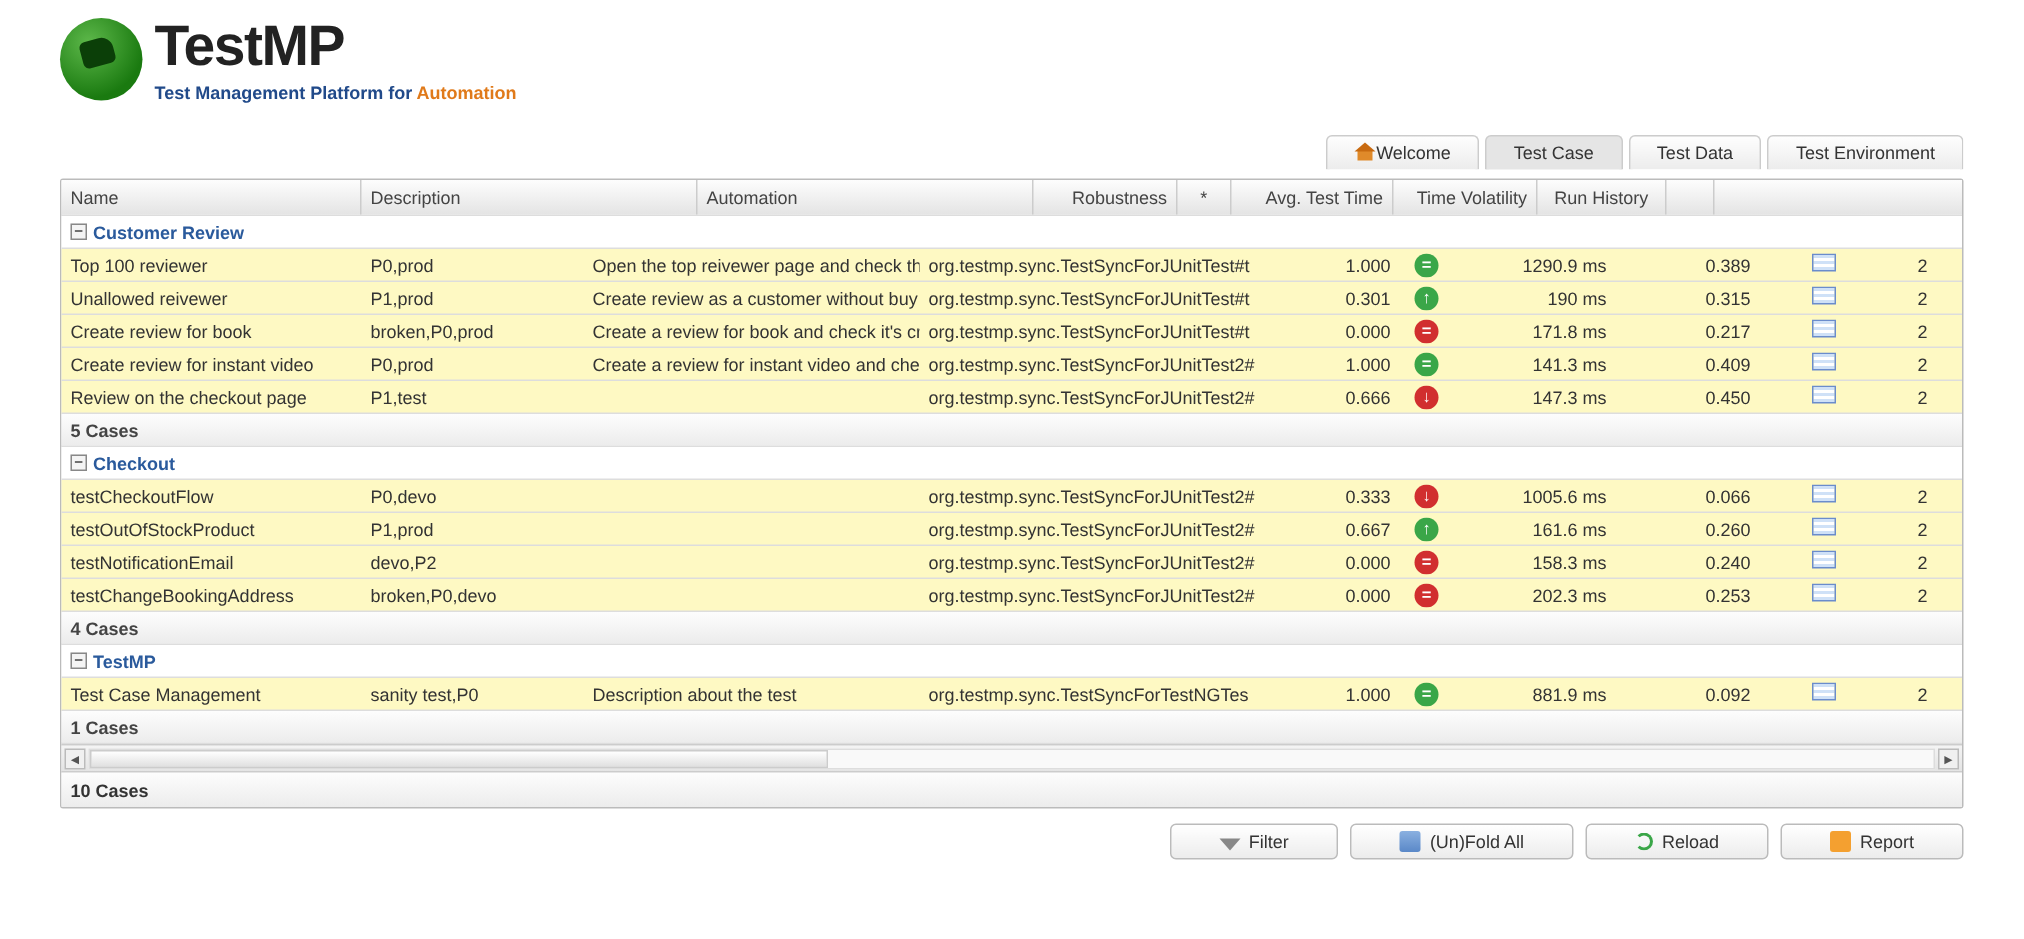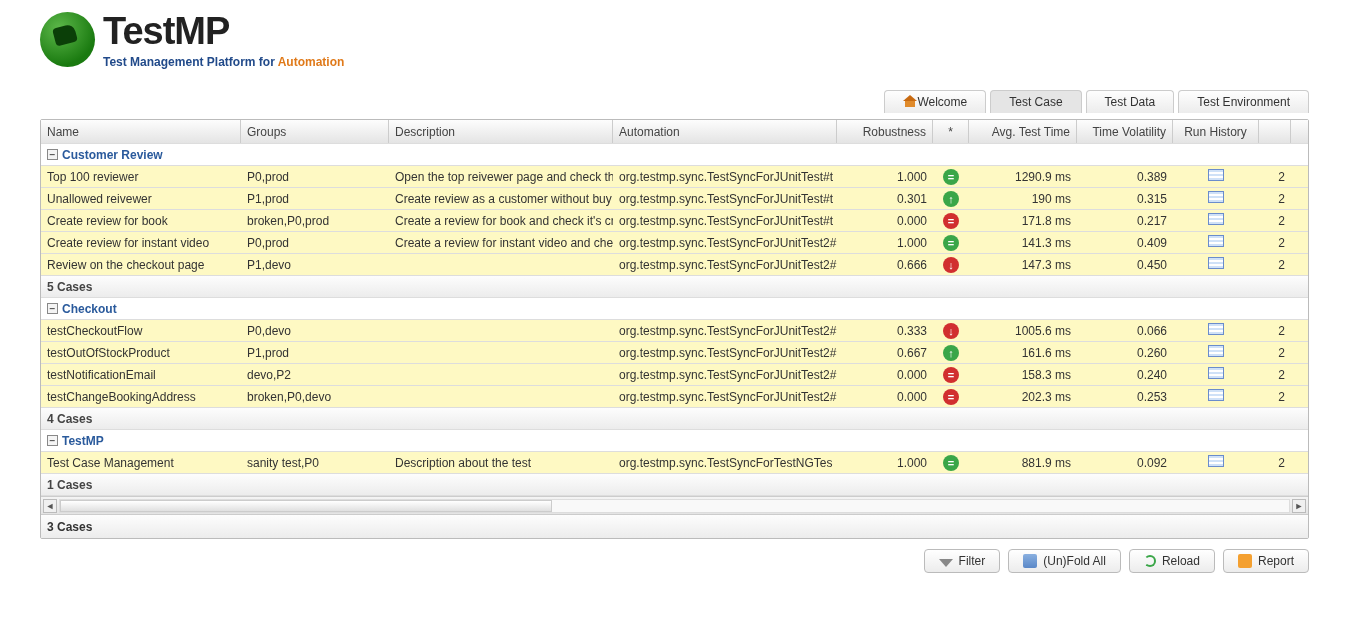--- a/index.html
+++ b/index.html
@@ -54,21 +54,21 @@
   .hist-icon { width: 16px; height: 12px; border: 1px solid #6a8ccc; display:inline-block; background: repeating-linear-gradient(#cfe1f7,#cfe1f7 2px,#fff 2px,#fff 4px);}
 
   .hscroll { height: 18px; background: linear-gradient(#f4f4f4,#e4e4e4); border-top:1px solid #ccc; display:flex; align-items:center; justify-content:space-between; padding: 0 2px;}
   .hscroll .arrow { width:14px; height:14px; border:1px solid #bbb; background:#f0f0f0; display:flex; align-items:center; justify-content:center; font-size:9px; color:#555;}
   .hscroll .track { flex:1; margin: 0 2px; height: 14px; background: #f9f9f9; border:1px solid #ddd; position:relative;}
   .hscroll .thumb { position:absolute; left:0; top:0; bottom:0; width:40%; background: linear-gradient(#fff,#e0e0e0); border:1px solid #ccc;}
 
   .footer-row { background: linear-gradient(#fdfdfd,#ececec); height: 24px; display:flex; align-items:center; padding-left:6px; font-weight:bold; border-top:1px solid #ccc;}
 
   .action-bar { display:flex; justify-content:flex-end; gap:8px; margin-top:10px; }
-  .btn { border:1px solid #bbb; background: linear-gradient(#fff,#ececec); border-radius:4px; padding: 4px 14px; font-size:12px; display:flex; align-items:center; gap:6px; cursor:pointer; color:#333;}
+  .btn { border:1px solid #bbb; background: linear-gradient(#fff,#ececec); border-radius:4px; padding: 4px 32px; font-size:12px; display:flex; align-items:center; gap:6px; cursor:pointer; color:#333;}
   .ico { width:14px; height:14px; display:inline-block;}
   .ico-filter { border-left:7px solid transparent; border-right:7px solid transparent; border-top:8px solid #888; width:0; height:0; position:relative; top:2px;}
   .ico-fold { background: linear-gradient(#8ab0e0,#5a88c8); border-radius:2px;}
   .ico-reload { border:2px solid #3aa648; border-left-color:transparent; border-radius:50%; width:12px; height:12px;}
   .ico-report { background:#f4a030; border-radius:2px;}
 
   .copyright { text-align:center; font-size:11px; color:#333; margin-top: 14px;}
   .copyright a { color: #2a5a9c; text-decoration:none;}
 </style>
 </head>
@@ -97,21 +97,20 @@
         <span>Test Data</span>
       </div>
     <div class="tab">
         <span>Test Environment</span>
       </div>
   </div>
 
   <div class="grid-wrap">
     <div class="grid-header">
       <div class="cell c-name">Name</div>
-      <div class="cell c-groups">Groups</div>
       <div class="cell c-desc">Description</div>
       <div class="cell c-auto">Automation</div>
       <div class="cell c-robust">Robustness</div>
       <div class="cell c-star">*</div>
       <div class="cell c-avg">Avg. Test Time</div>
       <div class="cell c-vol">Time Volatility</div>
       <div class="cell c-hist">Run History</div>
       <div class="cell c-last"></div>
     </div>
 
@@ -165,21 +164,21 @@
     <div class="cell c-auto">org.testmp.sync.TestSyncForJUnitTest2#</div>
     <div class="cell c-robust">1.000</div>
     <div class="cell c-star"><span class="status-dot st-eq">=</span></div>
     <div class="cell c-avg">141.3 ms</div>
     <div class="cell c-vol">0.409</div>
     <div class="cell c-hist"><span class="hist-icon"></span></div>
     <div class="cell c-last">2</div>
   </div>
         <div class="row">
     <div class="cell c-name">Review on the checkout page</div>
-    <div class="cell c-groups">P1,devo</div>
+    <div class="cell c-groups">P1,test</div>
     <div class="cell c-desc"></div>
     <div class="cell c-auto">org.testmp.sync.TestSyncForJUnitTest2#</div>
     <div class="cell c-robust">0.666</div>
     <div class="cell c-star"><span class="status-dot st-down">↓</span></div>
     <div class="cell c-avg">147.3 ms</div>
     <div class="cell c-vol">0.450</div>
     <div class="cell c-hist"><span class="hist-icon"></span></div>
     <div class="cell c-last">2</div>
   </div>
         <div class="summary-row">5 Cases</div>
@@ -260,21 +259,21 @@
       </div>
 
     <div class="hscroll">
       <span class="arrow">◄</span>
       <span class="track">
           <span class="thumb"></span>
         </span>
       <span class="arrow">►</span>
     </div>
 
-    <div class="footer-row">3 Cases</div>
+    <div class="footer-row">10 Cases</div>
   </div>
 
   <div class="action-bar">
     <div class="btn">
         <span class="ico ico-filter"></span>
         <span>Filter</span>
       </div>
     <div class="btn">
         <span class="ico ico-fold"></span>
         <span>(Un)Fold All</span>

